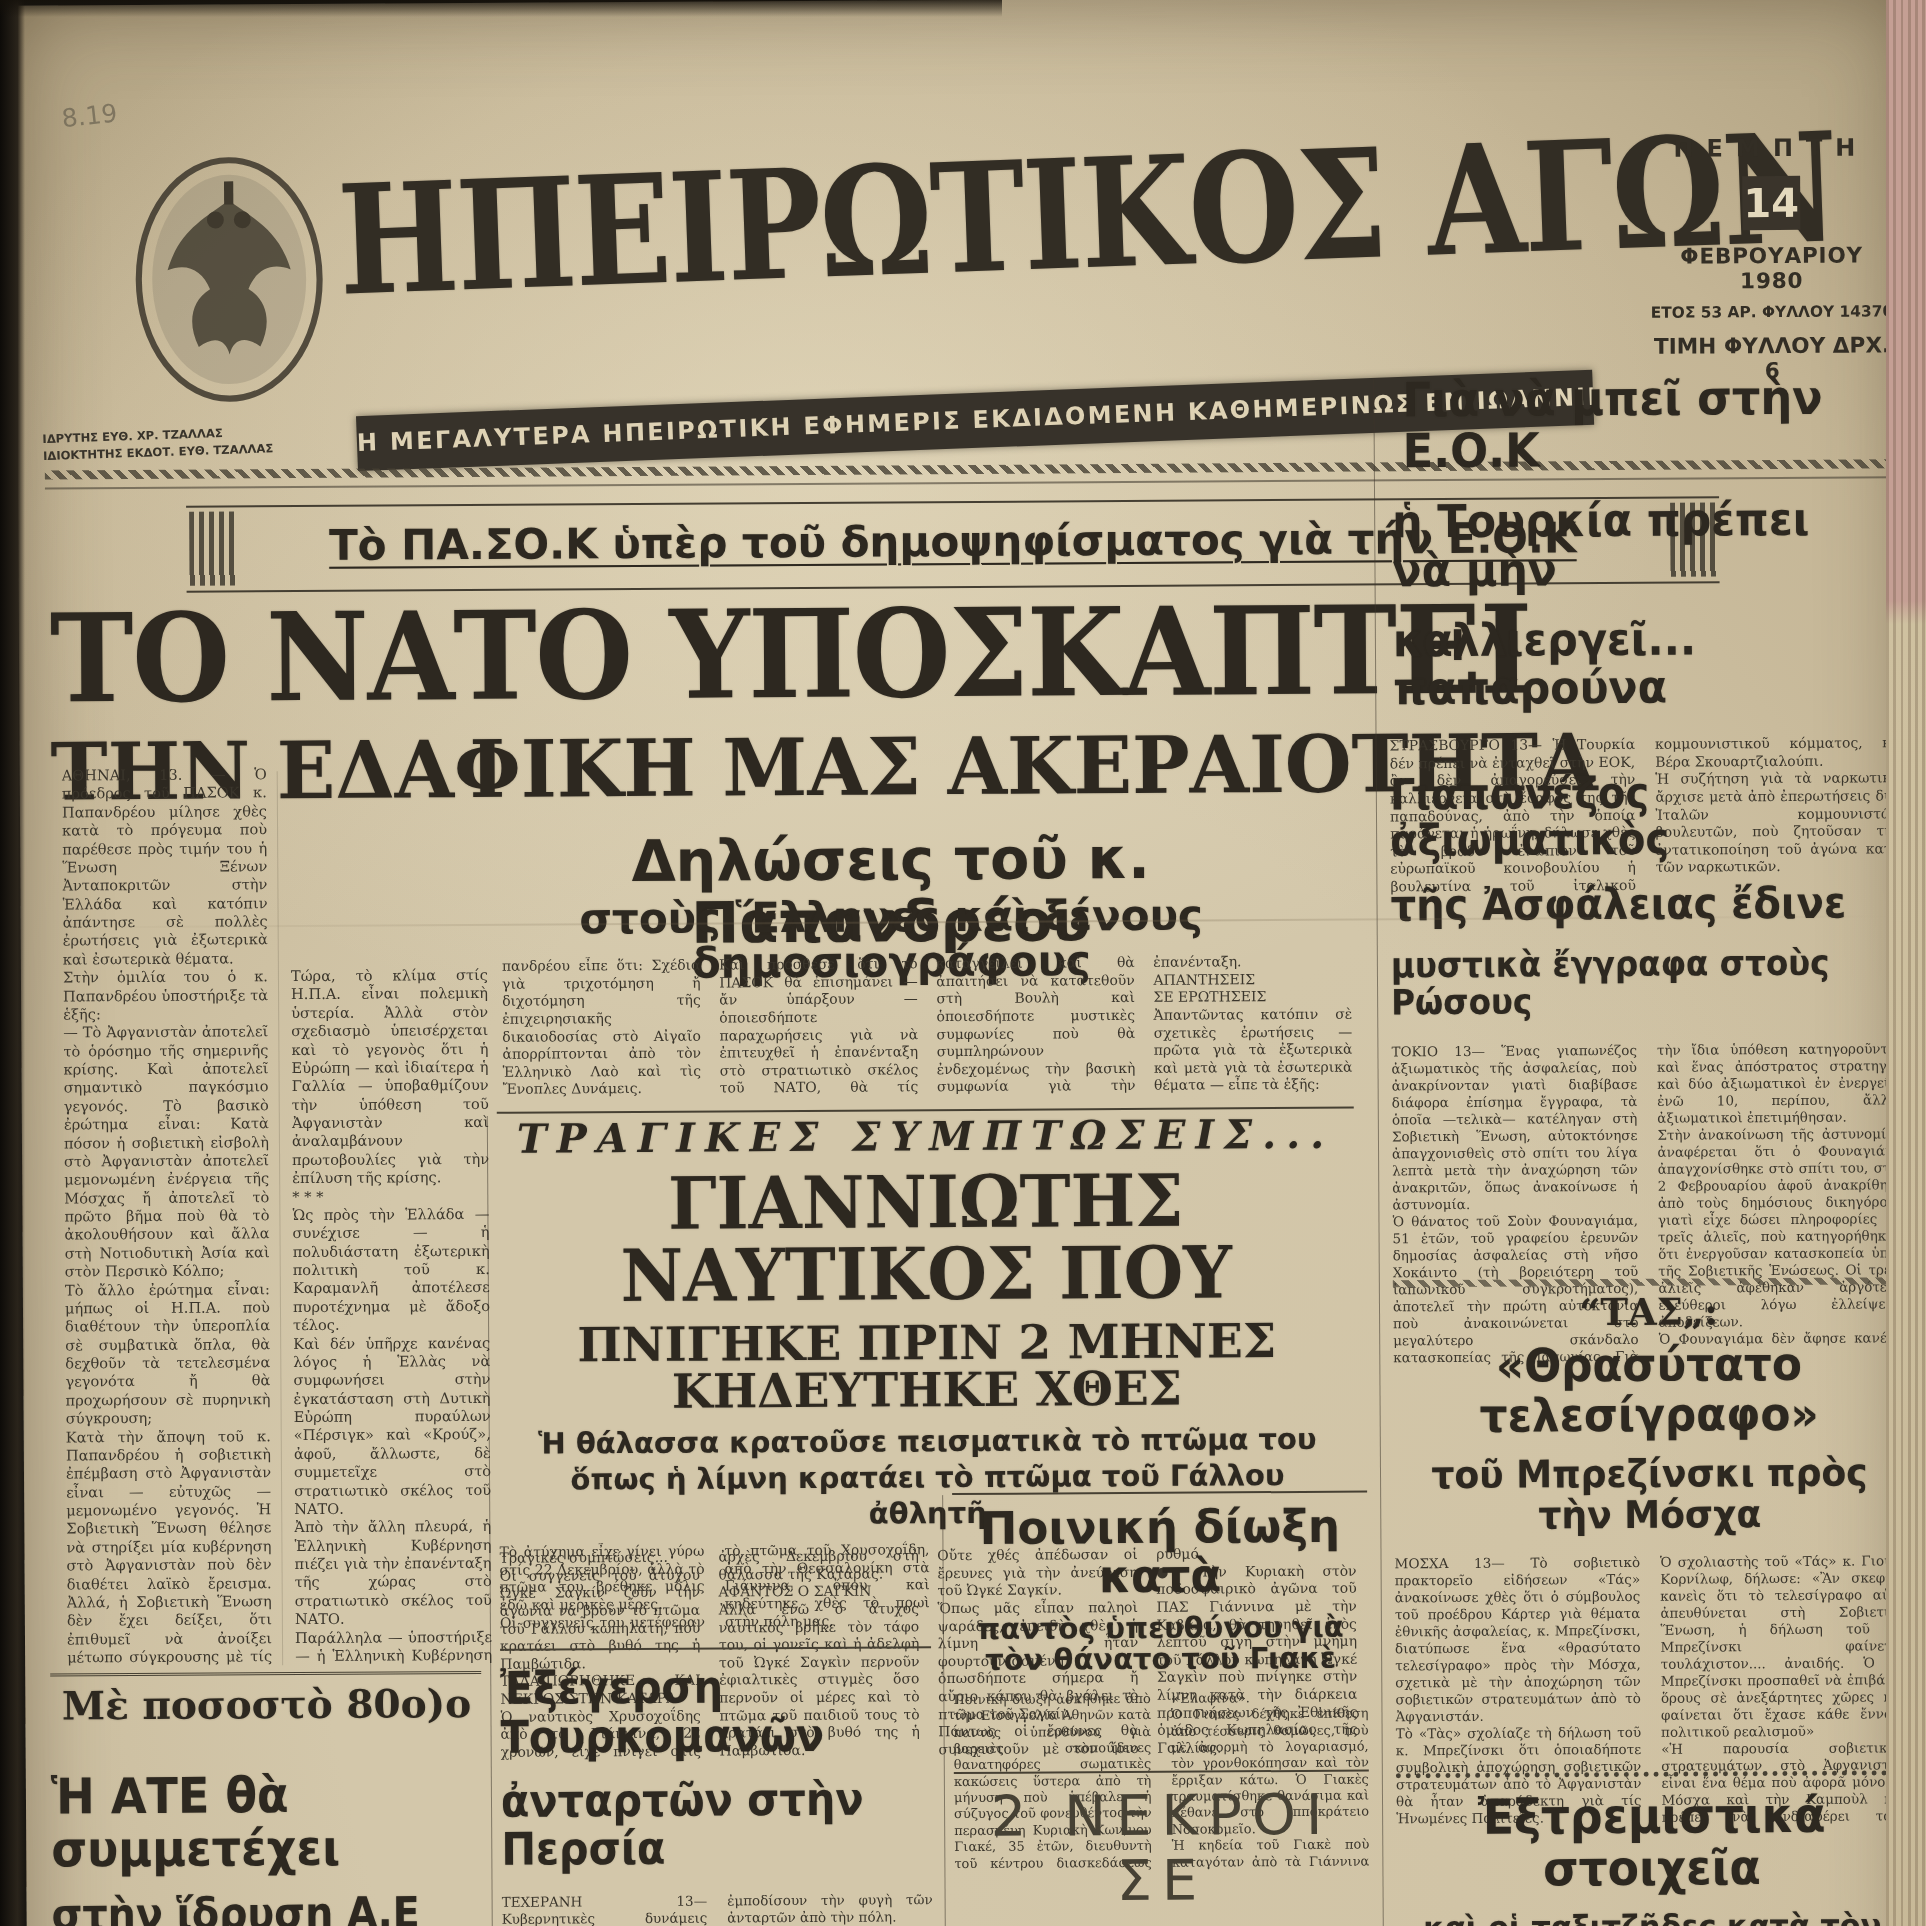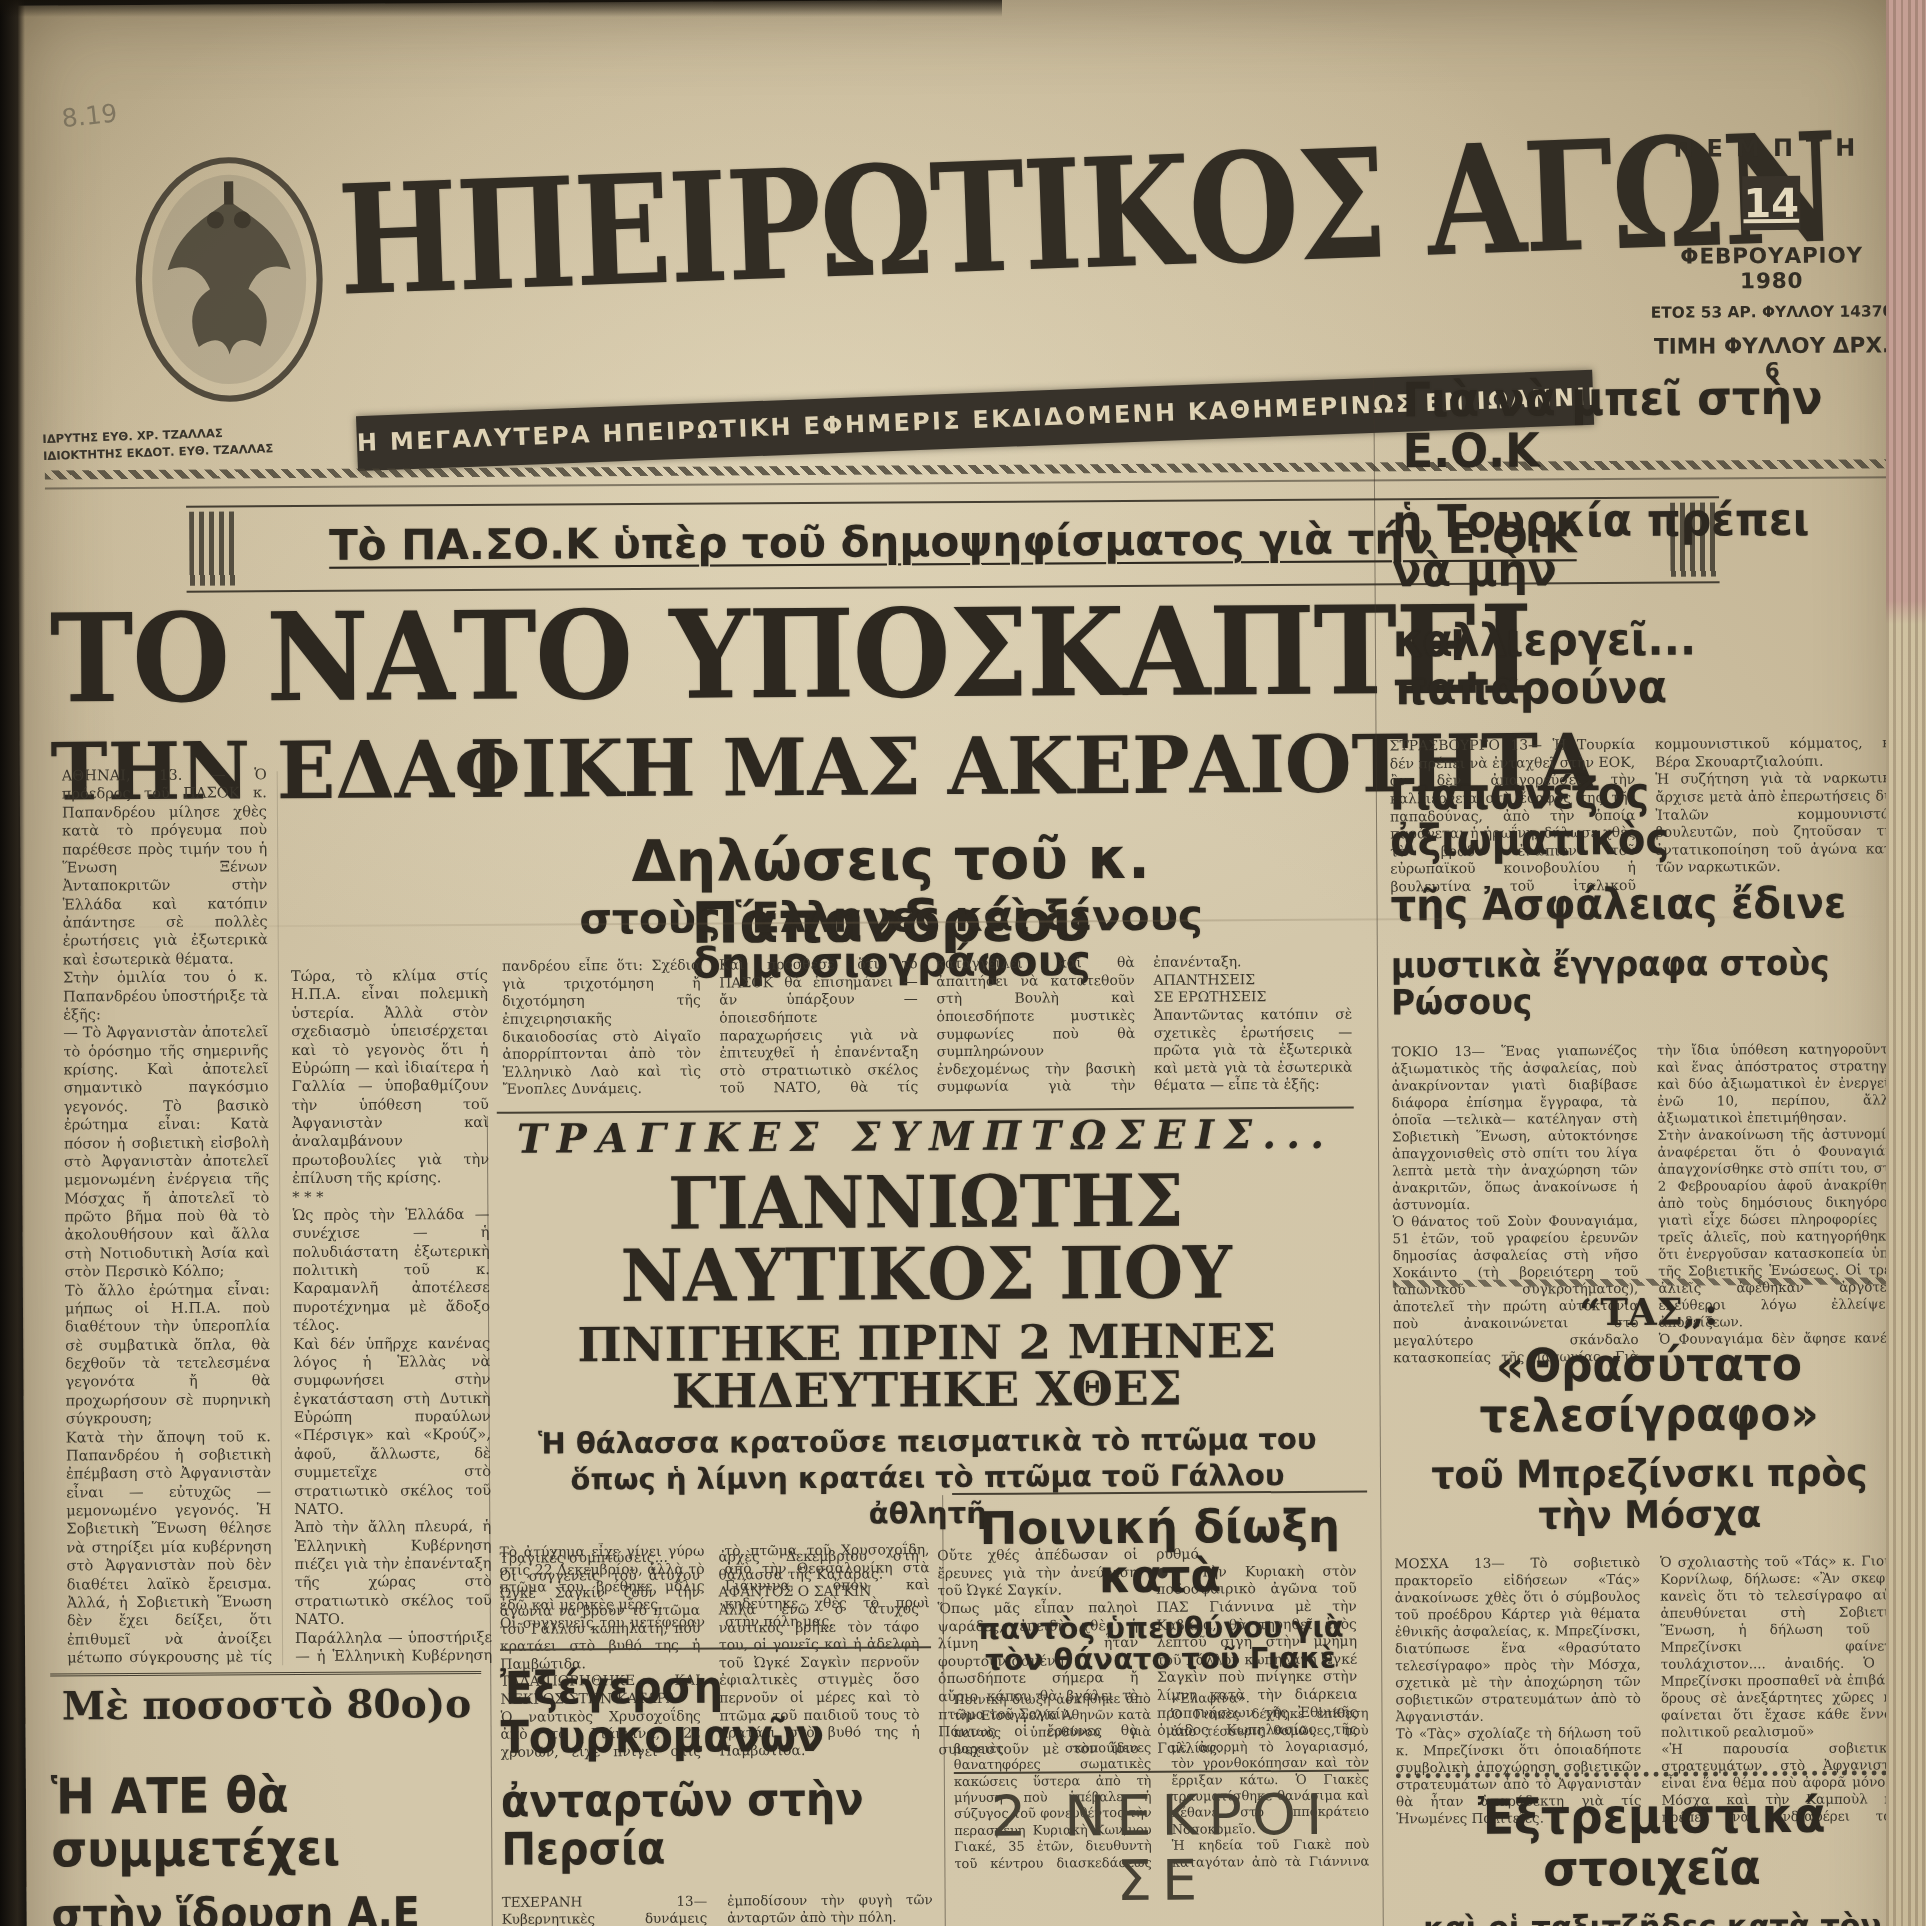--- a/index.html
+++ b/index.html
@@ -61,21 +61,21 @@
   </div>
 
   <div class="abs hserif" style="left:320px;top:162px;width:1310px;font-size:151px;letter-spacing:-2.3px;transform:rotate(-1.7deg) scaleX(.84);transform-origin:left top;white-space:nowrap;color:#322d24;">ΗΠΕΙΡΩΤΙΚΟΣ ΑΓΩΝ</div>
 
   <div class="abs" style="left:339px;top:393px;width:1237px;height:55px;background:#37322a;transform:rotate(-1.8deg);box-shadow:0 0 7px rgba(40,35,25,.5);">
     <div style="font-family:'DejaVu Sans',sans-serif;font-weight:bold;color:#ded2b4;font-size:24px;letter-spacing:2.3px;text-align:center;line-height:55px;white-space:nowrap;overflow:hidden;">Η ΜΕΓΑΛΥΤΕΡΑ ΗΠΕΙΡΩΤΙΚΗ ΕΦΗΜΕΡΙΣ ΕΚΔΙΔΟΜΕΝΗ ΚΑΘΗΜΕΡΙΝΩΣ ΕΝ ΙΩΑΝΝΙΝΟΙΣ</div>
   </div>
 
   <div class="abs" style="left:1631px;top:139px;width:248px;text-align:center;font-family:'DejaVu Sans',sans-serif;color:#332e25;">
     <div style="font-size:24px;font-weight:bold;letter-spacing:13px;">ΠΕΜΠΤΗ</div>
-    <div style="margin:14px auto 0;width:58px;height:54px;background:#3a342b;color:#e4d9bd;font-size:40px;font-weight:bold;line-height:54px;text-decoration:underline;">14</div>
+    <div style="margin:14px auto 0;width:58px;height:54px;background:#3a342b;color:#e4d9bd;font-size:40px;font-weight:bold;line-height:54px;">14</div>
     <div style="margin-top:13px;font-size:21.6px;font-weight:bold;letter-spacing:0.8px;">ΦΕΒΡΟΥΑΡΙΟΥ 1980</div>
     <div style="margin-top:10px;font-size:15.4px;font-weight:bold;">ΕΤΟΣ 53   ΑΡ. ΦΥΛΛΟΥ 14370</div>
     <div style="margin-top:11.6px;font-size:21.6px;font-weight:bold;">ΤΙΜΗ ΦΥΛΛΟΥ ΔΡΧ. 6</div>
   </div>
 
   <div class="abs zig" style="left:27px;top:465px;width:1849px;height:9.2px;opacity:.8;"></div>
   <div class="abs" style="left:27px;top:482px;width:1849px;height:1.9px;background:#464033;opacity:.6;"></div>
 
   <div class="abs" style="left:168px;top:501px;width:1533px;height:83px;border-top:2.7px solid #443e32;border-bottom:2.7px solid #443e32;">
     <div class="abs hatch" style="left:3.1px;top:3.9px;width:46px;height:74px;opacity:.85;"></div>

